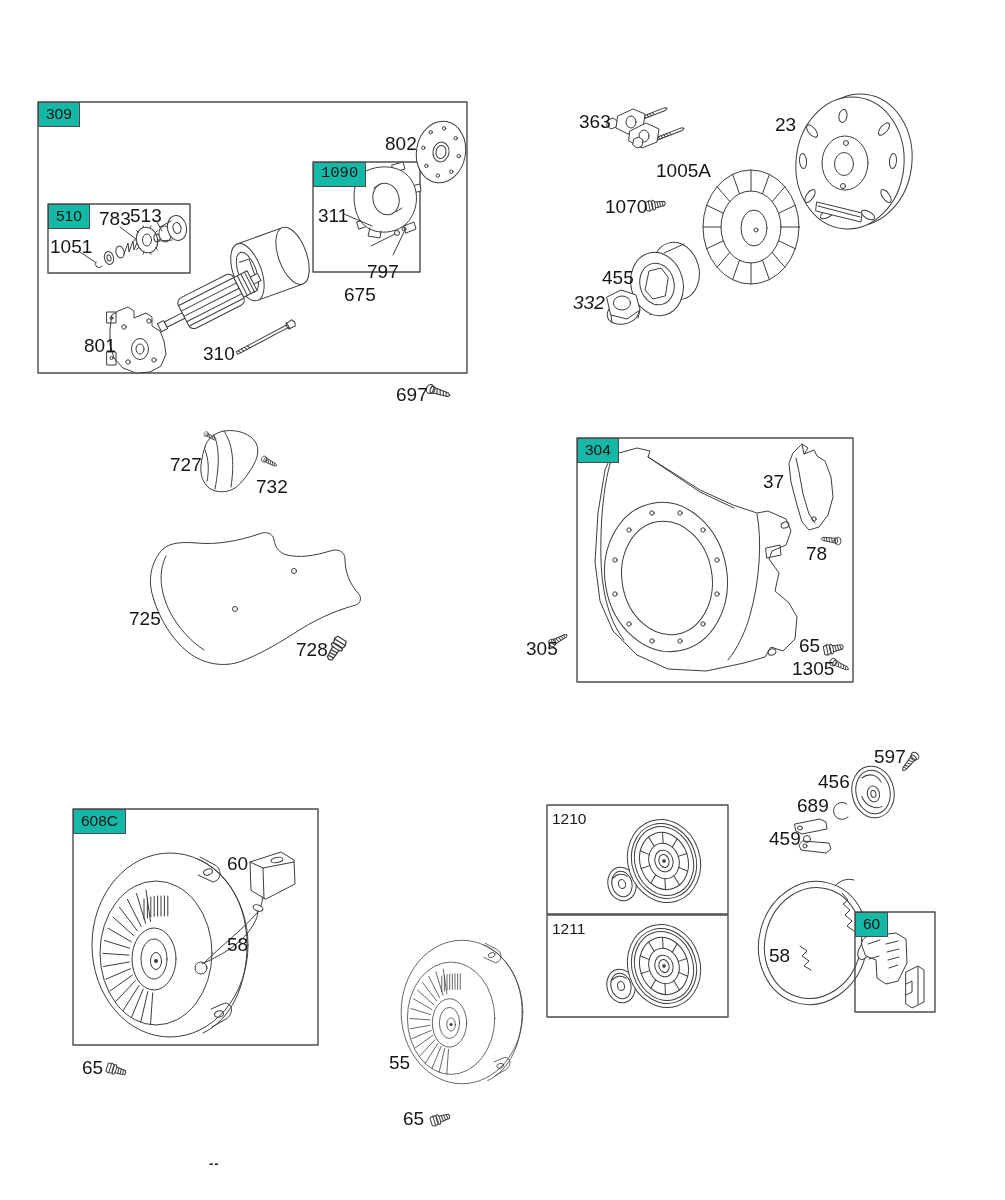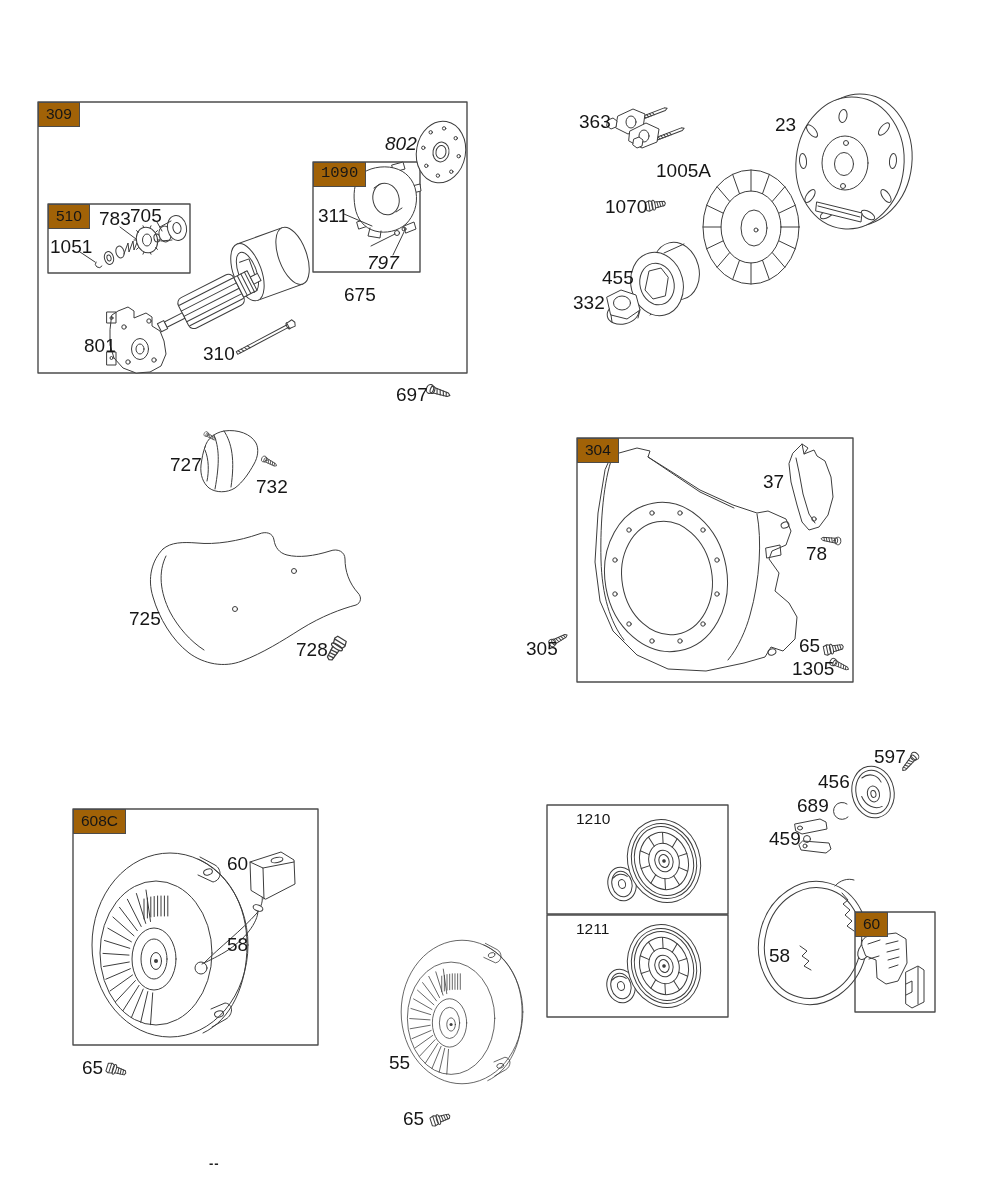--- a/index.html
+++ b/index.html
@@ -5,22 +5,22 @@
   html,body{margin:0;padding:0;background:#fff;}
   .page{position:relative;width:1005px;height:1200px;background:#fff;overflow:hidden;
         font-family:"Liberation Sans","DejaVu Sans",sans-serif;color:#1b1b1b;}
   svg.art{position:absolute;left:0;top:0;}
   svg.art *{stroke:#3d3d3d;stroke-width:1;fill:none;stroke-linecap:round;stroke-linejoin:round;}
   svg.art .w{fill:#ffffff;}
   svg.art .dk{fill:#3d3d3d;stroke:none;}
   svg.art .box{stroke:#4c4c4c;stroke-width:1.4;fill:none;}
   .co{position:absolute;font-size:19px;line-height:1;white-space:nowrap;color:#161616;}
   .tag{position:absolute;font-size:15.5px;line-height:1;padding:3px 7px 4px 7px;
-       border:1.4px solid #4c4c4c;background:#a16207;color:#161616;}
-  .cornerlabel{position:absolute;font-size:15.5px;line-height:1;color:#161616;margin-left:24px;}
+       border:1.4px solid #4c4c4c;background:#14b8a6;color:#161616;}
+  .cornerlabel{position:absolute;font-size:15.5px;line-height:1;color:#161616;}
   .dashes{position:absolute;font-size:13px;font-weight:700;letter-spacing:1px;color:#222;}
 </style>
 </head>
 <body>
 
 <div class="page">
 
 <svg class="art" width="1005" height="1200" viewBox="0 0 1005 1200">
   <defs>
     <g id="sc">
@@ -386,40 +386,40 @@
 <div class="tag" style="left:38px;top:102px;">309</div>
 <div class="tag" style="left:48px;top:204px;">510</div>
 <div class="tag" style="left:313px;top:162px;font-family:Liberation Mono, monospace;">1090</div>
 <div class="tag" style="left:577px;top:438px;">304</div>
 <div class="tag" style="left:73px;top:809px;">608C</div>
 <div class="tag" style="left:855px;top:912px;">60</div>
 
 <div class="cornerlabel" style="left:552px;top:811px;">1210</div>
 <div class="cornerlabel" style="left:552px;top:921px;">1211</div>
 
-<div class="co" style="left:385px;top:134px;font-style:italic;">802</div>
+<div class="co" style="left:385px;top:134px;">802</div>
 <div class="co" style="left:318px;top:206px;">311</div>
 <div class="co" style="left:344px;top:241px;margin-top:44px;">675</div>
-<div class="co" style="left:367px;top:253px;font-style:italic;">797</div>
+<div class="co" style="left:367px;top:262px;">797</div>
 <div class="co" style="left:99px;top:209px;">783</div>
-<div class="co" style="left:130px;top:206px;">705</div>
+<div class="co" style="left:130px;top:206px;">513</div>
 <div class="co" style="left:50px;top:237px;">1051</div>
 <div class="co" style="left:84px;top:336px;">801</div>
 <div class="co" style="left:203px;top:344px;">310</div>
 <div class="co" style="left:396px;top:385px;">697</div>
 <div class="co" style="left:170px;top:455px;">727</div>
 <div class="co" style="left:256px;top:477px;">732</div>
 <div class="co" style="left:129px;top:609px;">725</div>
 <div class="co" style="left:296px;top:640px;">728</div>
 <div class="co" style="left:579px;top:112px;">363</div>
 <div class="co" style="left:775px;top:115px;">23</div>
 <div class="co" style="left:656px;top:161px;">1005A</div>
 <div class="co" style="left:605px;top:197px;">1070</div>
 <div class="co" style="left:602px;top:268px;">455</div>
-<div class="co" style="left:573px;top:293px;">332</div>
+<div class="co" style="left:573px;top:293px;font-style:italic;">332</div>
 <div class="co" style="left:763px;top:472px;">37</div>
 <div class="co" style="left:806px;top:544px;">78</div>
 <div class="co" style="left:526px;top:639px;">305</div>
 <div class="co" style="left:799px;top:636px;">65</div>
 <div class="co" style="left:792px;top:659px;">1305</div>
 <div class="co" style="left:874px;top:747px;">597</div>
 <div class="co" style="left:818px;top:772px;">456</div>
 <div class="co" style="left:797px;top:796px;">689</div>
 <div class="co" style="left:769px;top:829px;">459</div>
 <div class="co" style="left:769px;top:946px;">58</div>

